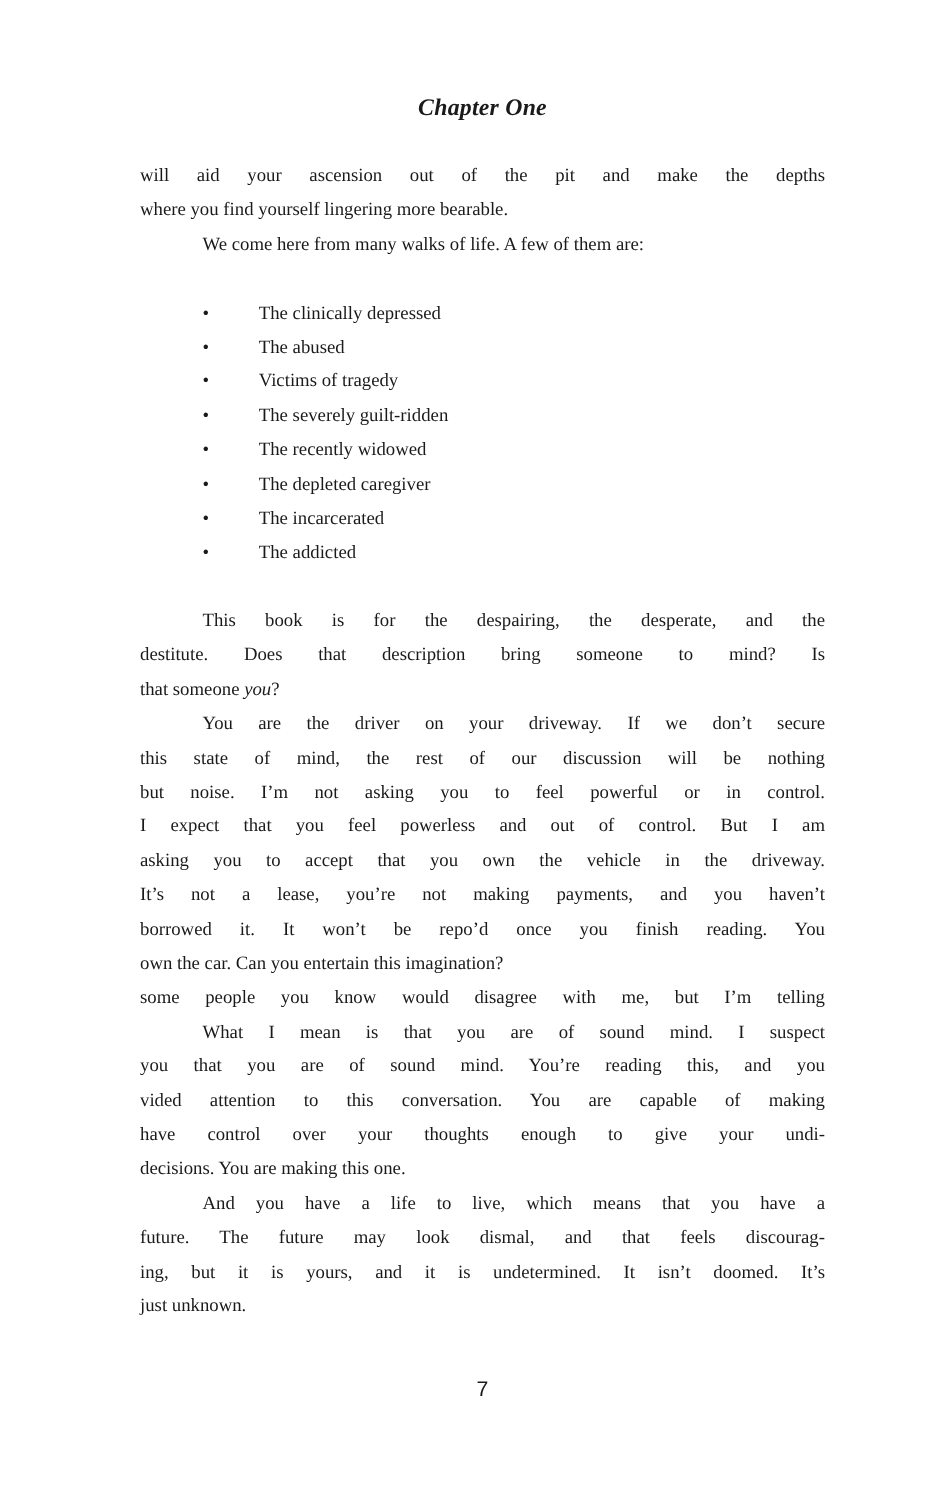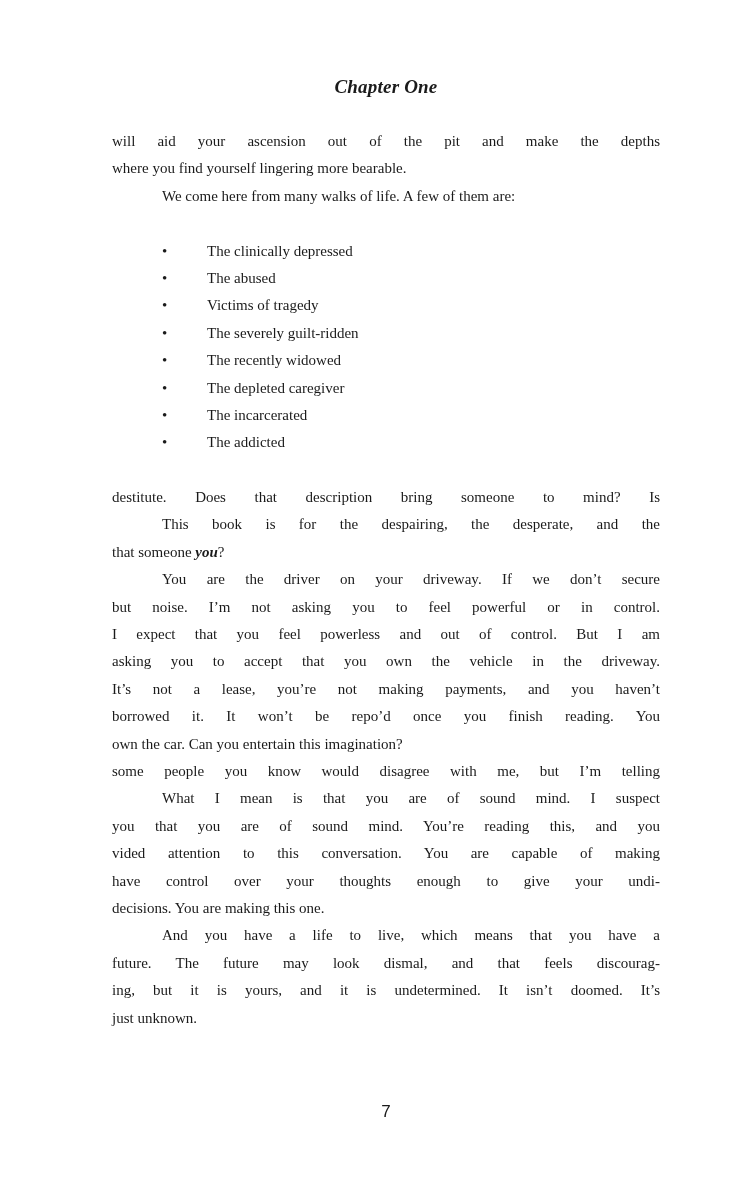--- a/index.html
+++ b/index.html
@@ -69,21 +69,21 @@
     .bullet-glyph {
       position: absolute;
       left: 50px;
       top: 0;
     }
     .bullet-text {
       position: absolute;
       left: 95px;
       top: 0;
     }
-    em { font-style: italic; font-weight: bold; }
+    em { font-style: italic; }
     .page-number {
       position: absolute;
       top: 1102px;
       left: 0;
       width: 772px;
       text-align: center;
       font-family: "Liberation Sans", "DejaVu Sans", sans-serif;
       font-size: 17px;
     }
   </style>
@@ -136,27 +136,28 @@
       </li>
       <li class="bullet-item">
         <span class="bullet-glyph">•</span>
         <span class="bullet-text">The addicted</span>
       </li>
     </ul>
 
     <span class="spacer"></span>
 
     <div>
+      <span class="line justify indent">This book is for the despairing, the desperate, and the</span>
       <span class="line justify">destitute. Does that description bring someone to mind? Is</span>
-      <span class="line justify indent">This book is for the despairing, the desperate, and the</span>
       <span class="line"><span>that someone </span><em>you</em><span>?</span></span>
     </div>
 
     <div>
       <span class="line justify indent">You are the driver on your driveway. If we don’t secure</span>
+      <span class="line justify">this state of mind, the rest of our discussion will be nothing</span>
       <span class="line justify">but noise. I’m not asking you to feel powerful or in control.</span>
       <span class="line justify">I expect that you feel powerless and out of control. But I am</span>
       <span class="line justify">asking you to accept that you own the vehicle in the driveway.</span>
       <span class="line justify">It’s not a lease, you’re not making payments, and you haven’t</span>
       <span class="line justify">borrowed it. It won’t be repo’d once you finish reading. You</span>
       <span class="line">own the car. Can you entertain this imagination?</span>
     </div>
 
     <div>
       <span class="line justify">some people you know would disagree with me, but I’m telling</span>

